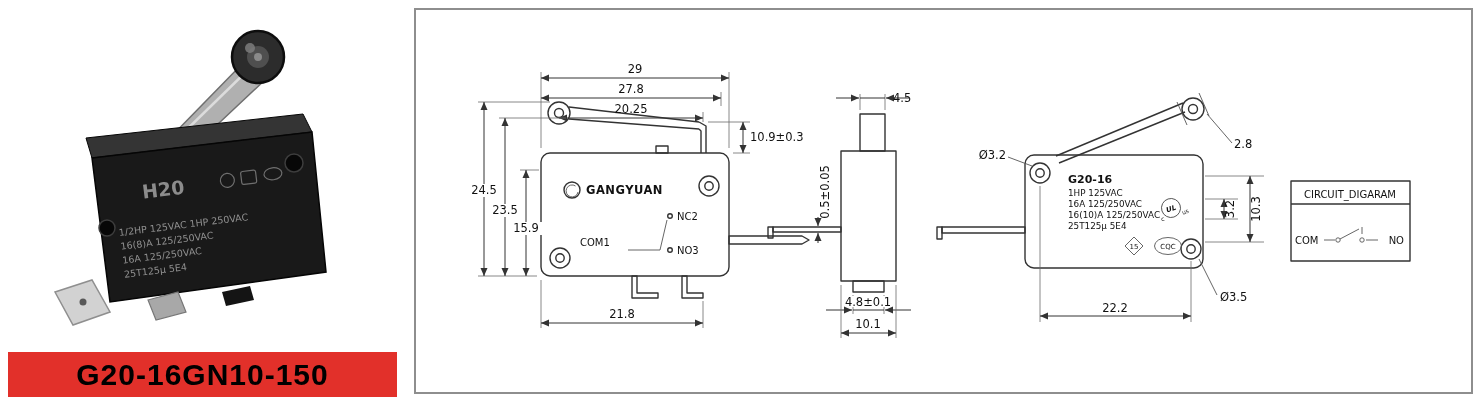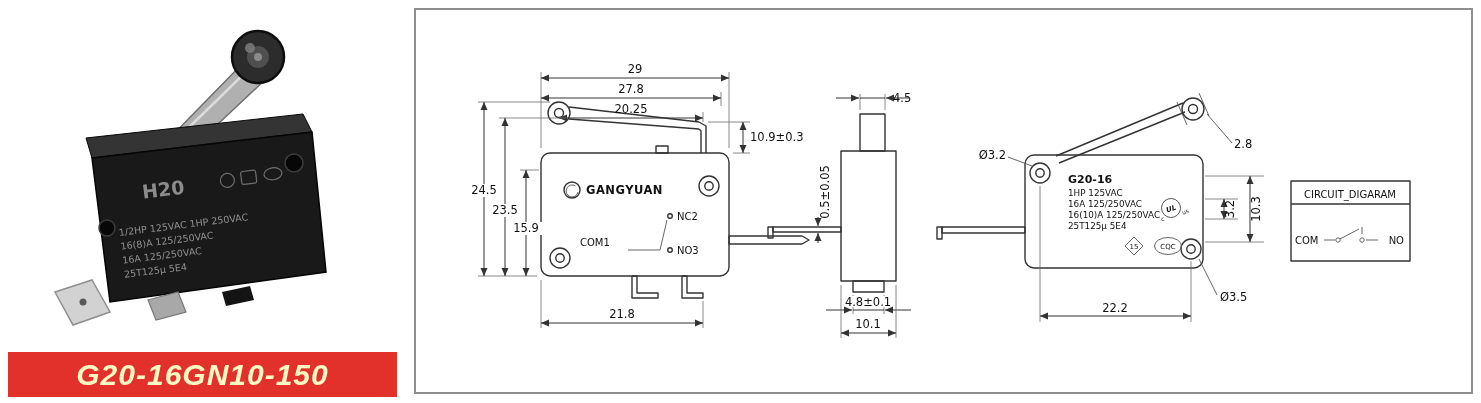--- a/index.html
+++ b/index.html
@@ -3,21 +3,21 @@
 <meta charset="utf-8">
 <style>
   * { box-sizing: border-box; }
   html, body { margin:0; padding:0; background:#ffffff; width:1481px; height:403px; overflow:hidden;
                font-family:"Liberation Sans", sans-serif; }
   .stage { position:relative; width:1481px; height:403px; background:#fff; }
   .photo-pane { position:absolute; left:0; top:0; width:414px; height:403px; background:#fff; }
   .photo-svg { position:absolute; left:0; top:0; }
   .model-banner { position:absolute; left:8px; top:352px; width:389px; height:45px; background:#e2302a;
                   display:flex; align-items:center; justify-content:center; }
-  .model-banner span { color:#fef9c3; font-size:30px; font-weight:bold; font-style:italic; letter-spacing:1px;
+  .model-banner span { color:#000000; font-size:30px; font-weight:bold; letter-spacing:1px;
                        font-family:"Liberation Sans", sans-serif; }
   .drawing-panel { position:absolute; left:414px; top:8px; width:1059px; height:386px;
                    border:2px solid #8e8e8e; background:#fff; }
   svg text { font-family:"DejaVu Sans","Liberation Sans",sans-serif; }
   .ln   { fill:none; stroke:#333; stroke-width:1.4; stroke-linejoin:round; }
   .thin { fill:none; stroke:#555; stroke-width:0.9; }
   .ext  { fill:none; stroke:#6a6a6a; stroke-width:0.8; }
   .dim  { fill:none; stroke:#333; stroke-width:1; }
   .mask { fill:#fff; }
   .dtxt { font-size:11.5px; fill:#111; }

